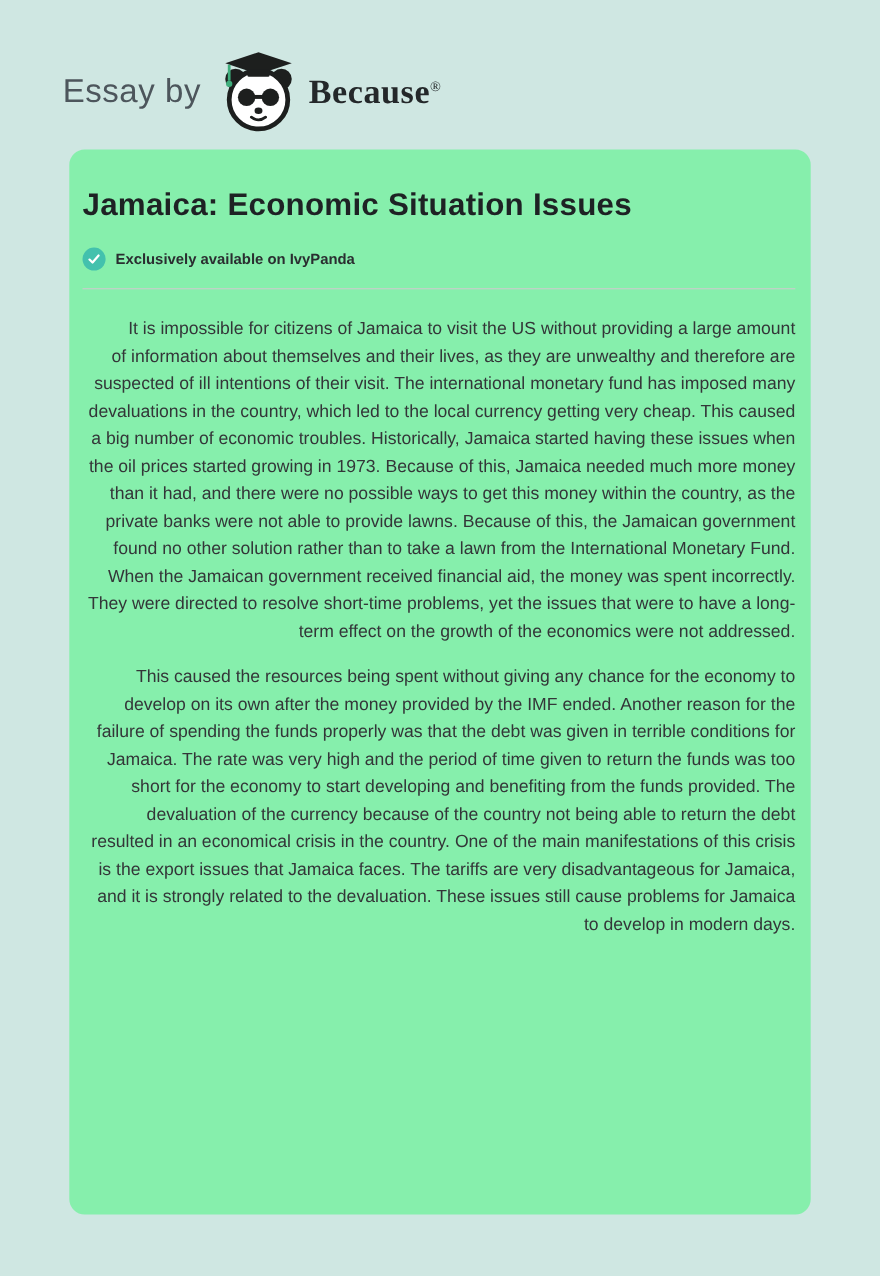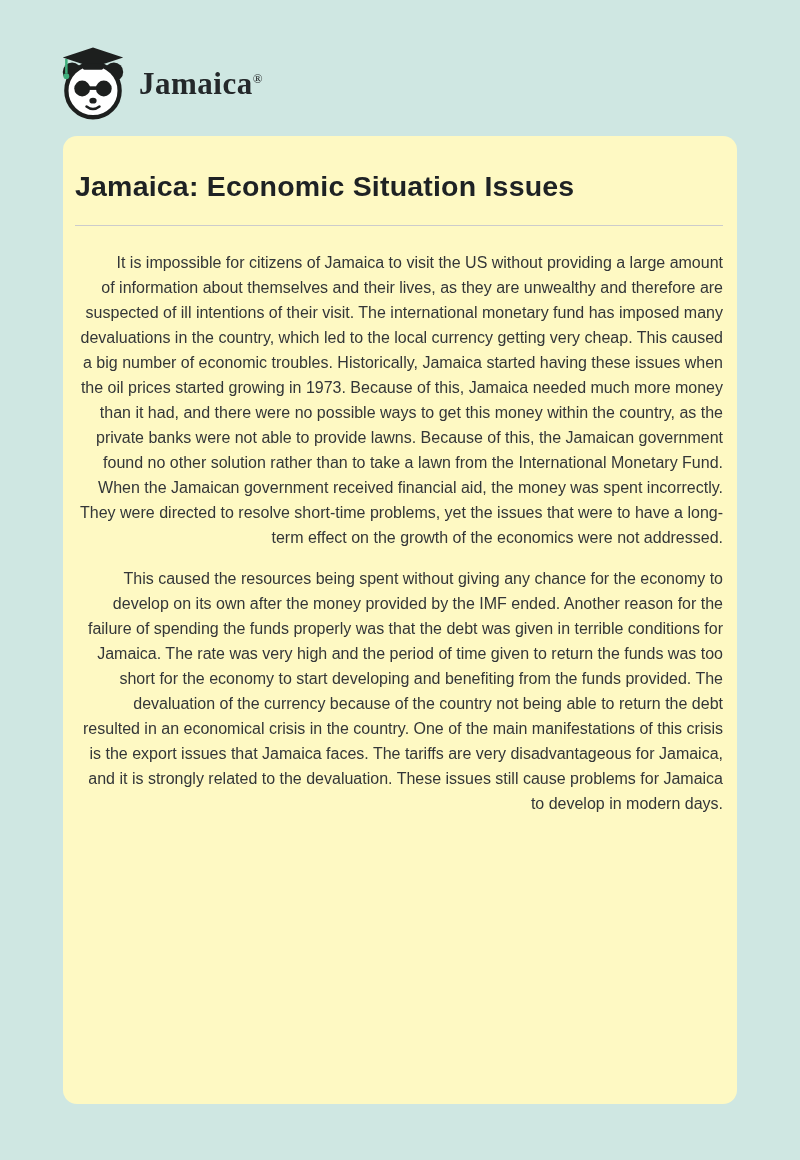--- a/index.html
+++ b/index.html
@@ -47,21 +47,21 @@
   }
 
   .brand sup {
     font-size: 13px;
     font-weight: 400;
     vertical-align: super;
   }
 
   
   .card {
-    background: #fef9c3;
+    background: #86efac;
     border-radius: 14px;
     margin: 6px 63px 0 63px;
     min-height: 968px;
     padding: 26px 14px 40px 12px;
   }
 
   .page-title {
     font-size: 28.5px;
     font-weight: 700;
     color: #1e2224;
@@ -107,20 +107,21 @@
     color: #333638;
     text-indent: 28px;
     margin-bottom: 16px;
     text-align: right;
   }
 </style>
 </head>
 <body>
 
 <header class="header">
+  <span class="essay-by">Essay by</span>
 
   <span class="logo-mark">
     <svg viewBox="0 0 100 104" xmlns="http://www.w3.org/2000/svg" aria-hidden="true">
 
       <circle cx="21" cy="36" r="13" fill="#1d1f1e"></circle>
       <circle cx="79" cy="36" r="13" fill="#1d1f1e"></circle>
 
       <circle cx="50" cy="62" r="37" fill="#ffffff" stroke="#1d1f1e" stroke-width="6"></circle>
 
       <circle cx="35" cy="59" r="11" fill="#1d1f1e"></circle>
@@ -131,26 +132,34 @@
       <path d="M41 84 Q50 91 59 84" stroke="#1d1f1e" stroke-width="3.5" fill="none" stroke-linecap="round"></path>
 
       <polygon points="50,2 92,16 50,30 8,16" fill="#1d1f1e"></polygon>
       <rect x="36" y="24" width="28" height="9" rx="2" fill="#1d1f1e"></rect>
 
       <line x1="13" y1="18" x2="13" y2="38" stroke="#3fae7c" stroke-width="3.5"></line>
       <circle cx="13" cy="42" r="4" fill="#3fae7c"></circle>
     </svg>
   </span>
 
-  <span class="brand"><span>Jamaica</span><sup>®</sup></span>
+  <span class="brand"><span>Because</span><sup>®</sup></span>
 </header>
 
 <main class="card">
   <h1 class="page-title">Jamaica: Economic Situation Issues</h1>
 
+  <div class="availability-row">
+    <span class="check-badge">
+      <svg viewBox="0 0 12 12" xmlns="http://www.w3.org/2000/svg" aria-hidden="true">
+        <path d="M1.5 6.5 L4.5 9.5 L10.5 2.5" stroke="#ffffff" stroke-width="2.2" fill="none" stroke-linecap="round" stroke-linejoin="round"></path>
+      </svg>
+    </span>
+    <span class="availability-text">Exclusively available on IvyPanda</span>
+  </div>
 
   <hr class="divider">
 
   <article class="essay-body">
     <p>It is impossible for citizens of Jamaica to visit the US without providing a large amount of information about themselves and their lives, as they are unwealthy and therefore are suspected of ill intentions of their visit. The international monetary fund has imposed many devaluations in the country, which led to the local currency getting very cheap. This caused a big number of economic troubles. Historically, Jamaica started having these issues when the oil prices started growing in 1973. Because of this, Jamaica needed much more money than it had, and there were no possible ways to get this money within the country, as the private banks were not able to provide lawns. Because of this, the Jamaican government found no other solution rather than to take a lawn from the International Monetary Fund. When the Jamaican government received financial aid, the money was spent incorrectly. They were directed to resolve short-time problems, yet the issues that were to have a long-term effect on the growth of the economics were not addressed.</p>
     <p>This caused the resources being spent without giving any chance for the economy to develop on its own after the money provided by the IMF ended. Another reason for the failure of spending the funds properly was that the debt was given in terrible conditions for Jamaica. The rate was very high and the period of time given to return the funds was too short for the economy to start developing and benefiting from the funds provided. The devaluation of the currency because of the country not being able to return the debt resulted in an economical crisis in the country. One of the main manifestations of this crisis is the export issues that Jamaica faces. The tariffs are very disadvantageous for Jamaica, and it is strongly related to the devaluation. These issues still cause problems for Jamaica to develop in modern days.</p>
   </article>
 </main>
 
 </body></html>

